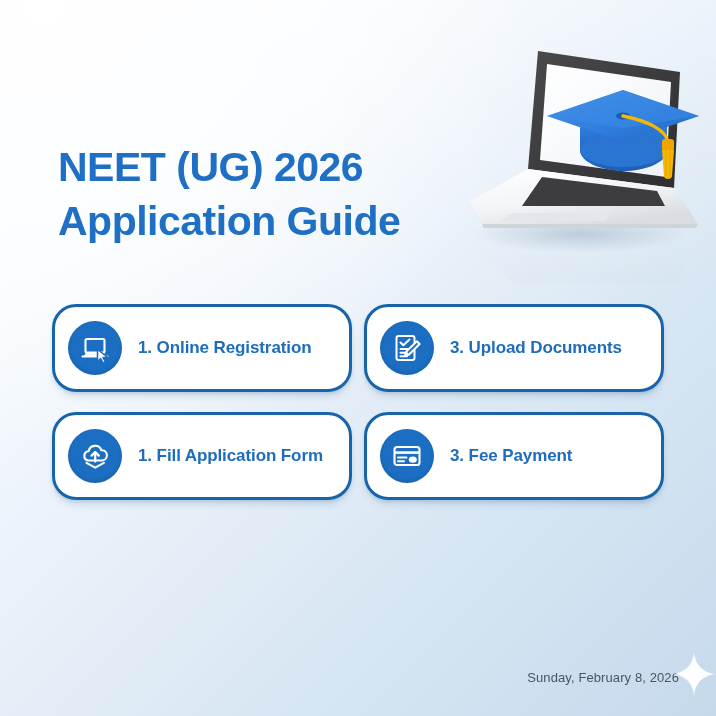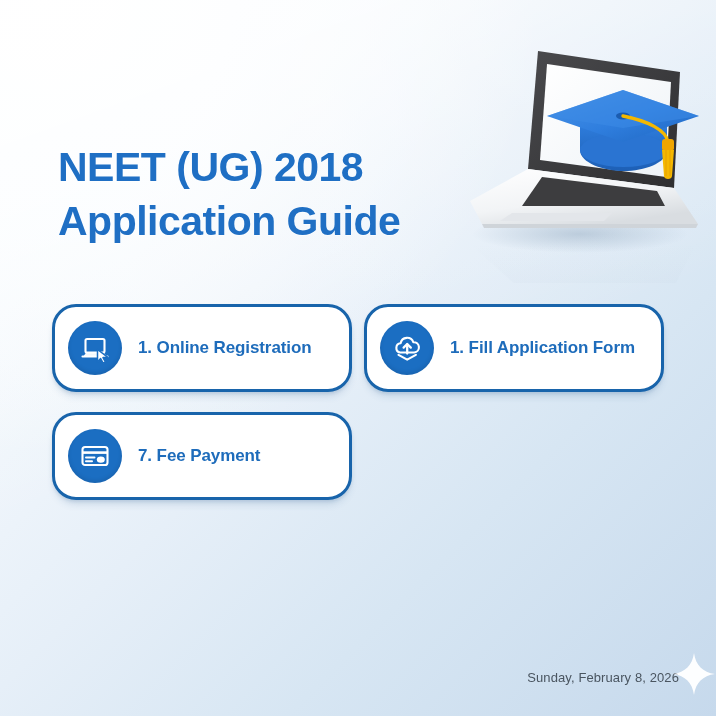--- a/index.html
+++ b/index.html
@@ -127,21 +127,21 @@
   .sparkle svg { display:block; width:100%; height:100%; }
 </style>
 </head>
 <body>
 
 <div id="poster">
 
   <div class="bg-sheen"></div>
 
   <div class="headline">
-    <span class="line">NEET (UG) 2018</span>
+    <span class="line">NEET (UG) 2026</span>
     <span class="line">Application Guide</span>
   </div>
 
   <div class="illustration">
     <svg viewBox="0 0 262 245" xmlns="http://www.w3.org/2000/svg">
       <defs>
         <linearGradient id="screenG" x1="0" y1="0" x2="1" y2="1">
           <stop offset="0%" stop-color="#ffffff"></stop>
           <stop offset="100%" stop-color="#eef3f7"></stop>
         </linearGradient>
@@ -224,20 +224,36 @@
         <svg width="32" height="32" viewBox="0 0 32 32" xmlns="http://www.w3.org/2000/svg">
           <rect x="6.5" y="7" width="19" height="13.5" rx="1.6" fill="none" stroke="#ffffff" stroke-width="2.1"></rect>
           <path d="M3.5,24.5 L28.5,24.5" stroke="#ffffff" stroke-width="2.1" stroke-linecap="round"></path>
           <path d="M7,20.8 L25,20.8 L27.5,24.2 L4.5,24.2 Z" fill="#ffffff" opacity="0.95"></path>
           <path d="M18.5,17.5 L18.5,30 L21.6,26.6 L24.1,31.2 L26.4,30 L24,25.6 L28.6,25.2 Z" fill="#ffffff" stroke="#1b6ec2" stroke-width="1.5" stroke-linejoin="round"></path>
         </svg>
       </div>
       <div class="card-label">1. Online Registration</div>
     </div>
 
+    <div class="card">
+      <div class="card-icon">
+        <svg width="32" height="32" viewBox="0 0 32 32" xmlns="http://www.w3.org/2000/svg">
+          <rect x="5.5" y="4" width="18" height="24" rx="2" fill="none" stroke="#ffffff" stroke-width="2"></rect>
+          <path d="M9.5,10.5 L12.3,13.3 L18.5,7.5" fill="none" stroke="#ffffff" stroke-width="2" stroke-linecap="round" stroke-linejoin="round"></path>
+          <path d="M9.5,17 L19.5,17" stroke="#ffffff" stroke-width="2" stroke-linecap="round"></path>
+          <path d="M9.5,20.8 L19.5,20.8" stroke="#ffffff" stroke-width="2" stroke-linecap="round"></path>
+          <path d="M9.5,24.3 L16,24.3" stroke="#ffffff" stroke-width="2" stroke-linecap="round"></path>
+          <g>
+            <path d="M25.8,9.2 L28.6,12 L17.8,22.8 L14,23.8 L15,20 Z" fill="#1b6ec2" stroke="#ffffff" stroke-width="2" stroke-linejoin="round"></path>
+            <path d="M15,20 L17.8,22.8" stroke="#ffffff" stroke-width="1.6"></path>
+          </g>
+        </svg>
+      </div>
+      <div class="card-label">3. Upload Documents</div>
+    </div>
 
     <div class="card">
       <div class="card-icon">
         <svg width="32" height="32" viewBox="0 0 32 32" xmlns="http://www.w3.org/2000/svg">
           <path d="M9.2,20.5 A4.7,4.7 0 0 1 9.6,11.2 A6.6,6.6 0 0 1 22.3,10.2 A4.9,4.9 0 0 1 23.2,20.5 Z" fill="none" stroke="#ffffff" stroke-width="2.1" stroke-linejoin="round"></path>
           <path d="M16.2,21.5 L16.2,12.3" stroke="#ffffff" stroke-width="2.3" stroke-linecap="round"></path>
           <path d="M12.6,15.6 L16.2,12 L19.8,15.6" fill="none" stroke="#ffffff" stroke-width="2.3" stroke-linecap="round" stroke-linejoin="round"></path>
           <path d="M7.5,22.8 L16.2,27.6 L24.9,22.8" fill="none" stroke="#ffffff" stroke-width="2.1" stroke-linecap="round" stroke-linejoin="round"></path>
         </svg>
       </div>
@@ -247,21 +263,21 @@
     <div class="card">
       <div class="card-icon">
         <svg width="32" height="32" viewBox="0 0 32 32" xmlns="http://www.w3.org/2000/svg">
           <rect x="3.5" y="7" width="25" height="18" rx="2.6" fill="none" stroke="#ffffff" stroke-width="2.1"></rect>
           <path d="M3.5,12.6 L28.5,12.6" stroke="#ffffff" stroke-width="2.6"></path>
           <path d="M7,17.6 L15.5,17.6" stroke="#ffffff" stroke-width="2" stroke-linecap="round"></path>
           <path d="M7,21.2 L13,21.2" stroke="#ffffff" stroke-width="2" stroke-linecap="round"></path>
           <ellipse cx="21.8" cy="19.6" rx="4" ry="3.2" fill="#ffffff"></ellipse>
         </svg>
       </div>
-      <div class="card-label">7. Fee Payment</div>
+      <div class="card-label">3. Fee Payment</div>
     </div>
 
   </div>
 
   <div class="footer-date">Sunday, February 8, 2026</div>
 
   <div class="sparkle">
     <svg viewBox="0 0 44 44" xmlns="http://www.w3.org/2000/svg">
       <path d="M22,1 C23.6,13.2 30.8,20.4 43,22 C30.8,23.6 23.6,30.8 22,43 C20.4,30.8 13.2,23.6 1,22 C13.2,20.4 20.4,13.2 22,1 Z" fill="#ffffff" opacity="0.96"></path>
     </svg>

